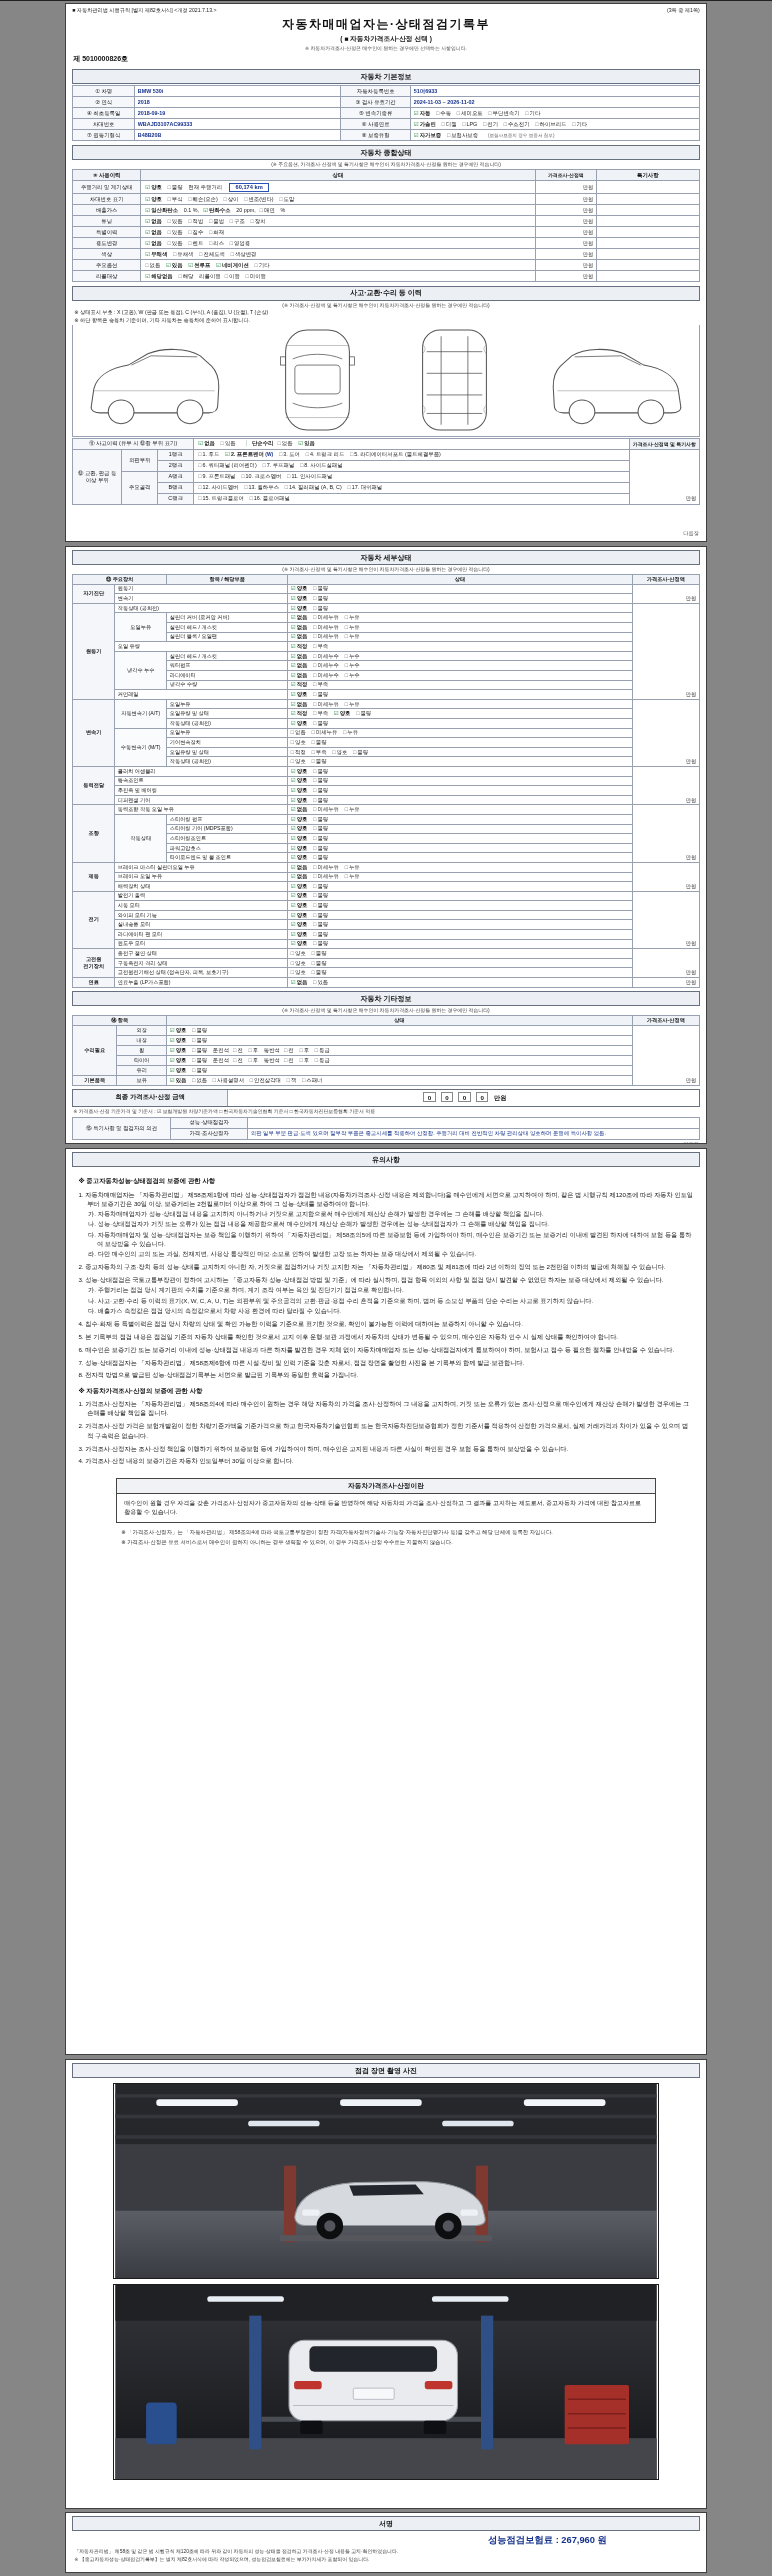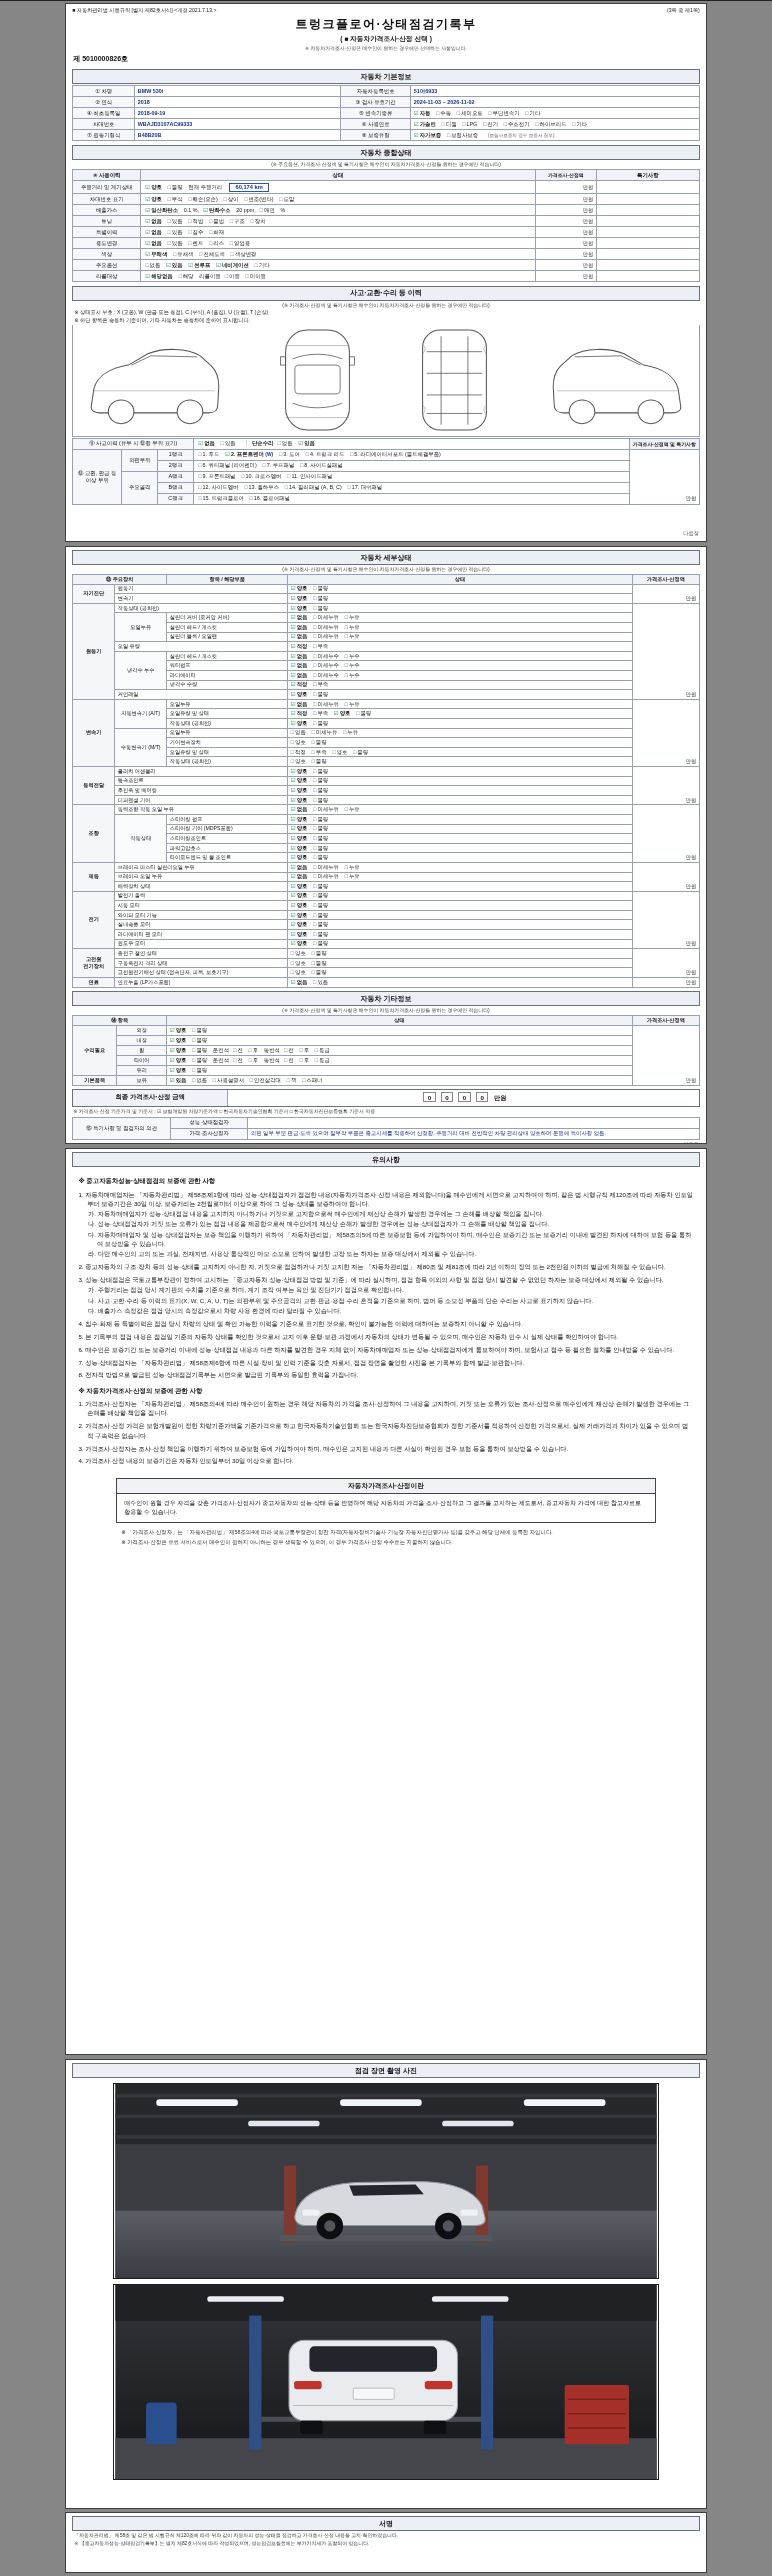--- a/index.html
+++ b/index.html
@@ -92,21 +92,21 @@
 </head>
 <body>
 
 <div id="top-edge"></div>
 
 <div class="panel" id="panel-main">
   <div class="refline">
     <span>■ 자동차관리법 시행규칙 [별지 제82호서식] &lt;개정 2021.7.13.&gt;</span>
     <span>(3쪽 중 제1쪽)</span>
   </div>
-  <div class="doc-title">트렁크플로어·상태점검기록부</div>
+  <div class="doc-title">자동차매매업자는·상태점검기록부</div>
   <div class="doc-option">( ■ 자동차가격조사·산정 선택 )</div>
   <div class="doc-note">※ 자동차가격조사·산정은 매수인이 원하는 경우에만 선택하는 사항입니다.</div>
   <div class="doc-no">제 5010000826호</div>
 
   <div class="secbar">자동차 기본정보</div>
   <table id="basic-table">
     <colgroup>
         <col style="width:62px">
         <col style="width:206px">
         <col style="width:70px">
@@ -719,16 +719,20 @@
       <line x1="886" y1="280" x2="1000" y2="280" stroke="#7c1f1b" stroke-width="3"></line>
     </g>
     <rect x="60" y="230" width="60" height="82" rx="8" fill="#2a4f8f"></rect>
   </svg>
 
   <div class="spacer"></div>
 </div>
 
 <div class="panel" id="panel-sign">
   <div class="secbar" style="margin-top:0">서명</div>
+  <div class="sign-fee">
+    <span>성능점검보험료 : </span>
+    <span>267,960 원</span>
+  </div>
   <div class="sign-line">「자동차관리법」 제58조 및 같은 법 시행규칙 제120조에 따라 위와 같이 자동차의 성능·상태를 점검하고 가격조사·산정 내용을 고지·확인하였습니다.</div>
   <div class="sign-line">※ 【중고자동차성능·상태점검기록부】는 별지 제82호서식에 따라 작성되었으며, 성능점검보험료에는 부가가치세가 포함되어 있습니다.</div>
 </div>
 
 
 </body></html>

